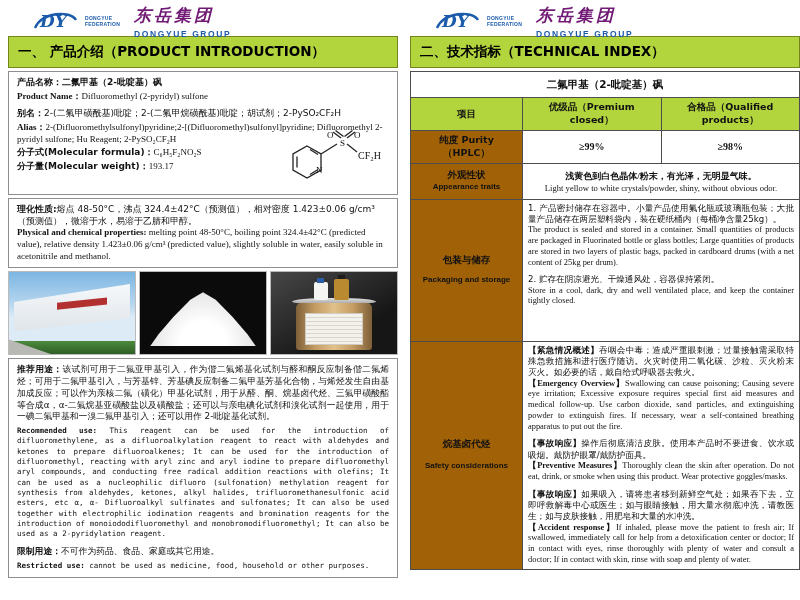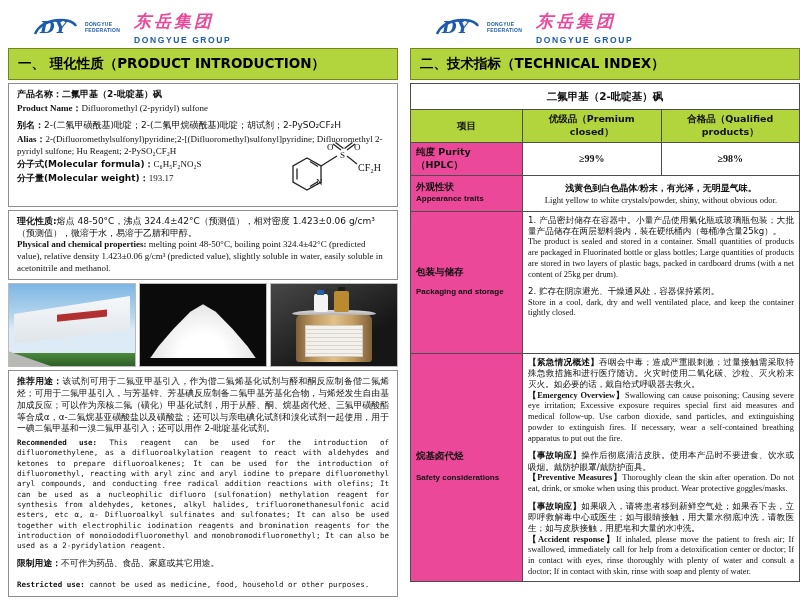--- a/index.html
+++ b/index.html
@@ -4,27 +4,27 @@
 <style>
   * { margin:0; padding:0; box-sizing:border-box; }
   html,body { background:#ffffff; }
   .page { position:relative; width:800px; height:600px; background:#fff; overflow:hidden;
           font-family:"Liberation Serif", serif; color:#111; }
   .panel { position:absolute; top:0; width:390px; height:600px; }
   .panel-left  { left:8px; }
   .panel-right { left:410px; }
 
   
-  .logo { display:flex; align-items:center; gap:7px; padding:10px 0 4px 24px; height:48px; }
+  .logo { display:flex; align-items:center; gap:7px; padding:10px 0 4px 24px; height:36px; }
   .logo-mark { position:relative; width:46px; height:26px; color:#1c5cab; }
   .logo-mark svg { width:46px; height:26px; display:block; }
   .logo-fed { width:42px; font:700 5px "Liberation Sans", sans-serif; color:#1c5cab;
               line-height:1.2; letter-spacing:.3px; }
   .logo-right { display:flex; flex-direction:column; line-height:1; }
-  .logo-cn { font:italic 700 17px "DejaVu Serif", serif; color:#ec4899; letter-spacing:3px; }
+  .logo-cn { font:italic 700 17px "DejaVu Serif", serif; color:#701a75; letter-spacing:3px; }
   .logo-en { font:700 8.5px "Liberation Sans", sans-serif; color:#1c5cab; letter-spacing:1.6px; margin-top:2px; }
 
   
   .sec-bar { background:#b2d53e; border:1px solid #74841f; padding:6px 9px;
              font:700 13.5px "DejaVu Sans", sans-serif; color:#000; }
 
   
   .box { border:1px solid #8e8e8e; background:#fff; padding:5px 8px; margin-top:3px;
          font-size:9px; line-height:1.3; }
   .cnb { font-family:"DejaVu Sans", sans-serif; font-weight:700; }
@@ -73,21 +73,21 @@
   
   .rec-cn { font-family:"DejaVu Sans", sans-serif; font-size:8.8px; line-height:1.33; text-align:justify; }
   .rec-en { font-family:"DejaVu Sans Mono", monospace; font-size:7.5px; line-height:1.38;
             margin-top:3px; text-align:justify; }
   .restricted { margin-top:6px; }
 
   
   table.tix { width:100%; border-collapse:collapse; margin-top:3px; table-layout:fixed; }
   table.tix td { border:1px solid #4d4d4d; padding:3px 5px; vertical-align:middle; }
   .col-lab { width:112px; }
-  td.lab { background:#ec4899; font-family:"DejaVu Sans", sans-serif;
+  td.lab { background:#a16207; text-align:center; font-family:"DejaVu Sans", sans-serif;
            font-weight:700; font-size:9.5px; line-height:1.35; }
   td.lab .lab-en { font-size:8px; font-family:"Liberation Sans", sans-serif; font-weight:700; }
   tr.hdr td { background:#b2d53e; text-align:center; font-weight:700;
               font-family:"DejaVu Sans", sans-serif; font-size:9.5px; }
   td.val-c { text-align:center; font-weight:700; font-size:10px; }
   td.prod-name { text-align:center; font-family:"DejaVu Sans", sans-serif; font-weight:700; font-size:10.5px; background:#fff; }
   .app-cn { font-family:Liberation Serif, serif; font-weight:700; font-size:9px; text-align:center; }
   .app-en { font-size:8.6px; text-align:center; }
   .blk { margin-bottom:6px; }
   .blk:last-child { margin-bottom:0; }
@@ -110,21 +110,21 @@
           <text x="8" y="19" font-family="DejaVu Serif, serif" font-style="italic" font-weight="bold" font-size="17" fill="#1c5cab">DY</text>
         </svg>
       </span>
       <span class="logo-fed">DONGYUE FEDERATION</span>
       <span class="logo-right">
         <span class="logo-cn">东岳集团</span>
         <span class="logo-en">DONGYUE GROUP</span>
       </span>
     </div>
 
-    <div class="sec-bar">一、 理化性质（PRODUCT INTRODUCTION）</div>
+    <div class="sec-bar">一、 产品介绍（PRODUCT INTRODUCTION）</div>
 
     <div class="box identity">
       <div class="row">
         <span class="cnb">产品名称：</span><span class="cnb">二氟甲基（2-吡啶基）砜</span>
       </div>
       <div class="row">
         <span class="enb">Product Name：</span><span>Difluoromethyl (2-pyridyl) sulfone</span>
       </div>
       <div class="row gap">
         <span class="cnb">别名：</span><span class="cn">2-(二氟甲磺酰基)吡啶；2-(二氟甲烷磺酰基)吡啶；胡试剂；2-PySO₂CF₂H</span>
@@ -193,21 +193,21 @@
       <div class="rec-cn">
         <span class="cnb">推荐用途：</span><span>该试剂可用于二氟亚甲基引入，作为偕二氟烯基化试剂与醛和酮反应制备偕二氟烯烃；可用于二氟甲基引入，与芳基锌、芳基碘反应制备二氟甲基芳基化合物，与烯烃发生自由基加成反应；可以作为亲核二氟（磺化）甲基化试剂，用于从醛、酮、烷基卤代烃、三氟甲磺酸酯等合成α，α-二氟烷基亚磺酸盐以及磺酸盐；还可以与亲电碘化试剂和溴化试剂一起使用，用于一碘二氟甲基和一溴二氟甲基引入；还可以用作 2-吡啶基化试剂。</span>
       </div>
       <div class="rec-en">
         <span style="font-weight:700">Recommended use:</span> <span>This reagent can be used for the introduction of difluoromethylene, as a difluoroalkylation reagent to react with aldehydes and ketones to prepare difluoroalkenes; It can be used for the introduction of difluoromethyl, reacting with aryl zinc and aryl iodine to prepare difluoromethyl aryl compounds, and conducting free radical addition reactions with olefins; It can be used as a nucleophilic difluoro (sulfonation) methylation reagent for synthesis from aldehydes, ketones, alkyl halides, trifluoromethanesulfonic acid esters, etc α, α- Difluoroalkyl sulfinates and sulfonates; It can also be used together with electrophilic iodination reagents and bromination reagents for the introduction of monoiododifluoromethyl and monobromodifluoromethyl; It can also be used as a 2-pyridylation reagent.</span>
       </div>
       <div class="restricted">
         <div class="rec-cn">
           <span class="cnb">限制用途：</span><span>不可作为药品、食品、家庭或其它用途。</span>
         </div>
-        <div class="rec-en" style="margin-top:11px">
+        <div class="rec-en" style="margin-top:4px">
           <span style="font-weight:700">Restricted use:</span> <span>cannot be used as medicine, food, household or other purposes.</span>
         </div>
       </div>
     </div>
   </section>
 
   <section class="panel panel-right">
 
     <div class="logo">
       <span class="logo-mark">

